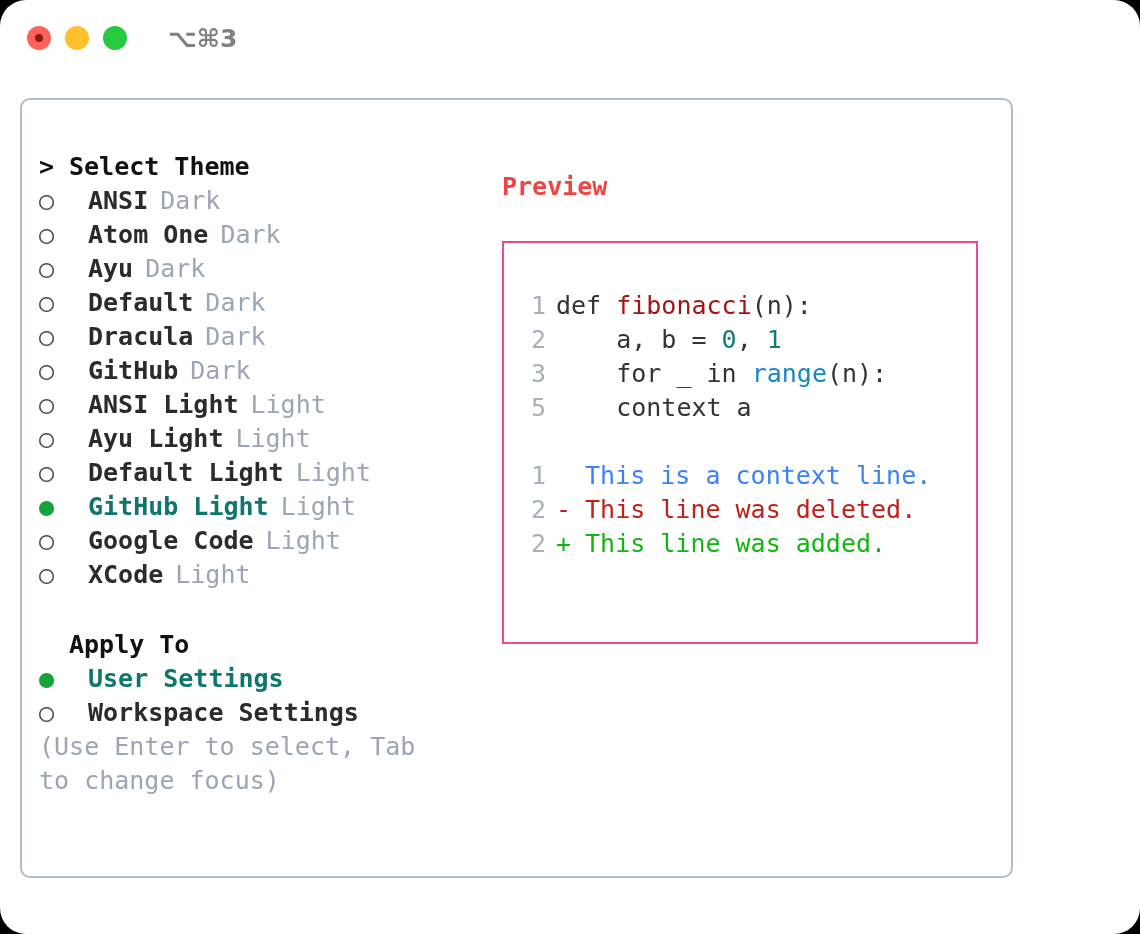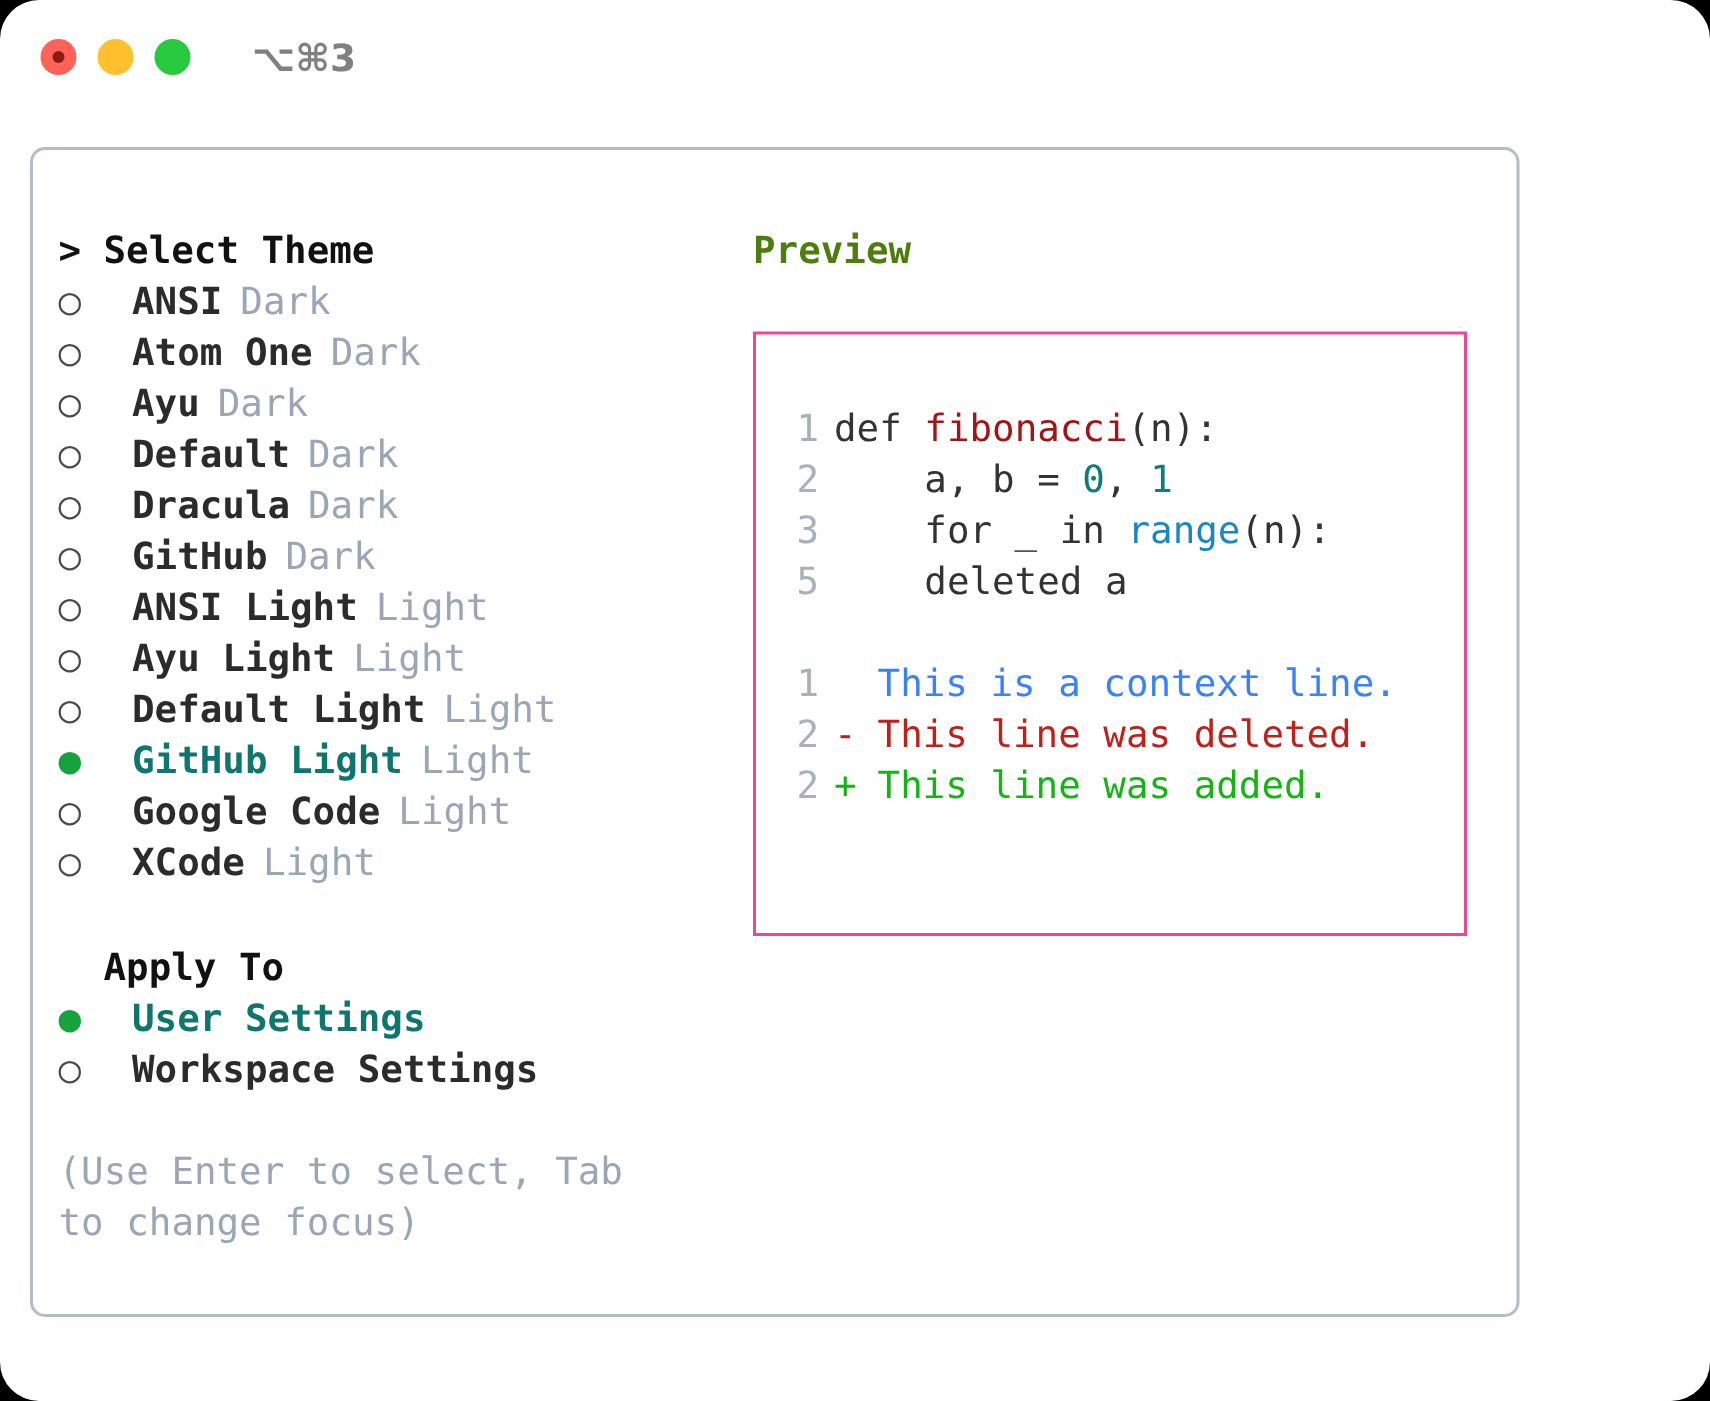--- a/index.html
+++ b/index.html
@@ -126,40 +126,40 @@
   .label.selected { color: #0f766e; }
   .variant {
     color: #9aa5b5;
     margin-left: 12px;
     font-weight: normal;
   }
 
   #apply-block { margin-top: 36px; }
 
   #hint {
-    margin-top: 34px;
     font-size: 25px;
     line-height: 34px;
     color: #9aa5b5;
     width: 400px;
   }
 
   
   #right-col {
     position: absolute;
     left: 480px;
     top: 50px;
     width: 490px;
   }
 
   #preview-title {
     font-size: 25px;
     font-weight: bold;
-    color: #4d7c0f;
+    color: #ef4444;
     line-height: 34px;
+    margin-top: 20px;
   }
 
   #preview-box {
     margin-top: 37px;
     width: 476px;
     height: 403px;
     border: 2px solid #ec4899;
     box-sizing: border-box;
     background: #ffffff;
     padding: 46px 0 0 20px;
@@ -297,21 +297,21 @@
       <div id="hint">(Use Enter to select, Tab to change focus)</div>
     </div>
 
     <div id="right-col">
       <div id="preview-title">Preview</div>
       <div id="preview-box">
         <div id="code-block">
             <div class="code-line"><span class="lnum">1</span><span class="tok-def">def </span><span class="tok-fn">fibonacci</span><span class="tok-plain">(n):</span></div>
             <div class="code-line"><span class="lnum">2</span><span class="tok-plain">    a, b = </span><span class="tok-num">0</span><span class="tok-plain">, </span><span class="tok-num">1</span></div>
             <div class="code-line"><span class="lnum">3</span><span class="tok-plain">    for _ in </span><span class="tok-call">range</span><span class="tok-plain">(n):</span></div>
-            <div class="code-line"><span class="lnum">5</span><span class="tok-plain">    deleted a</span></div>
+            <div class="code-line"><span class="lnum">5</span><span class="tok-plain">    context a</span></div>
           </div>
         <div class="spacer-line"></div>
         <div id="diff-block">
             <div class="code-line"><span class="lnum">1</span><span class="diff-sign diff-ctx"> </span><span class="diff-ctx"> This is a context line.</span></div>
             <div class="code-line"><span class="lnum">2</span><span class="diff-sign diff-del">-</span><span class="diff-del"> This line was deleted.</span></div>
             <div class="code-line"><span class="lnum">2</span><span class="diff-sign diff-add">+</span><span class="diff-add"> This line was added.</span></div>
           </div>
       </div>
     </div>
 

